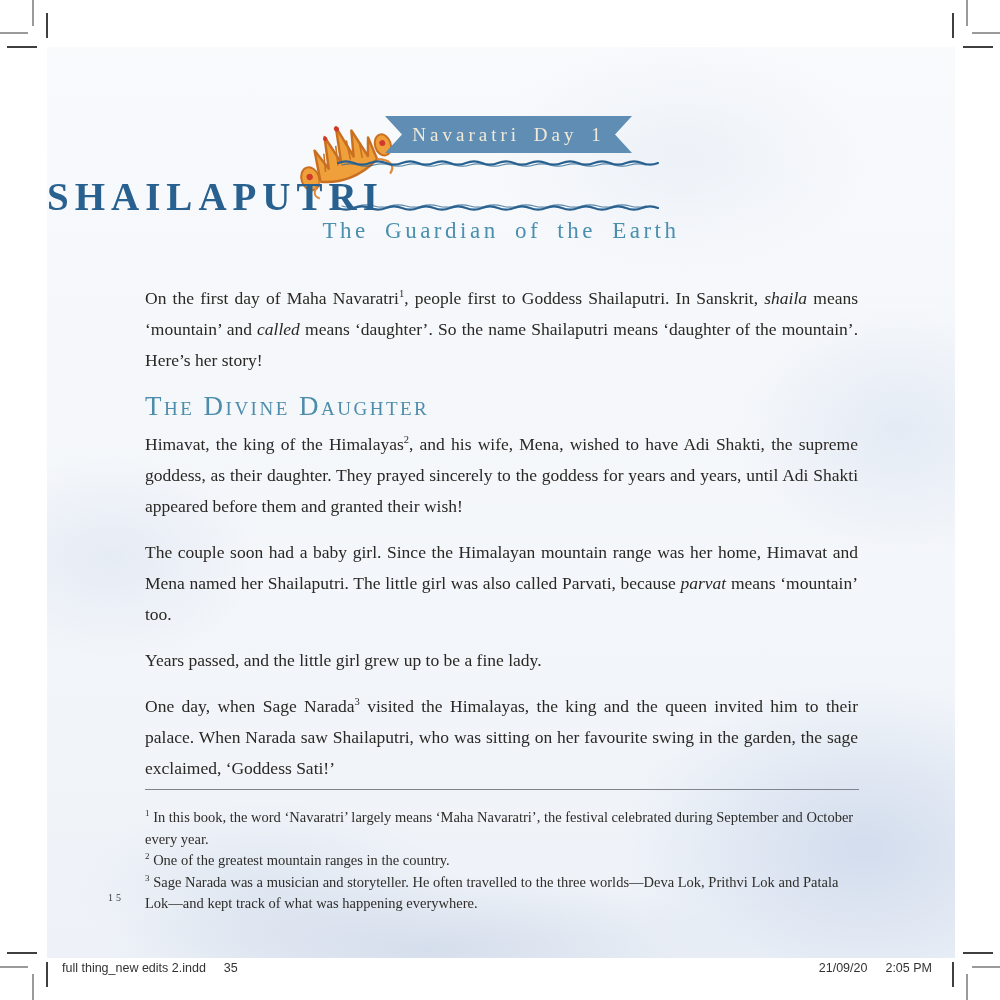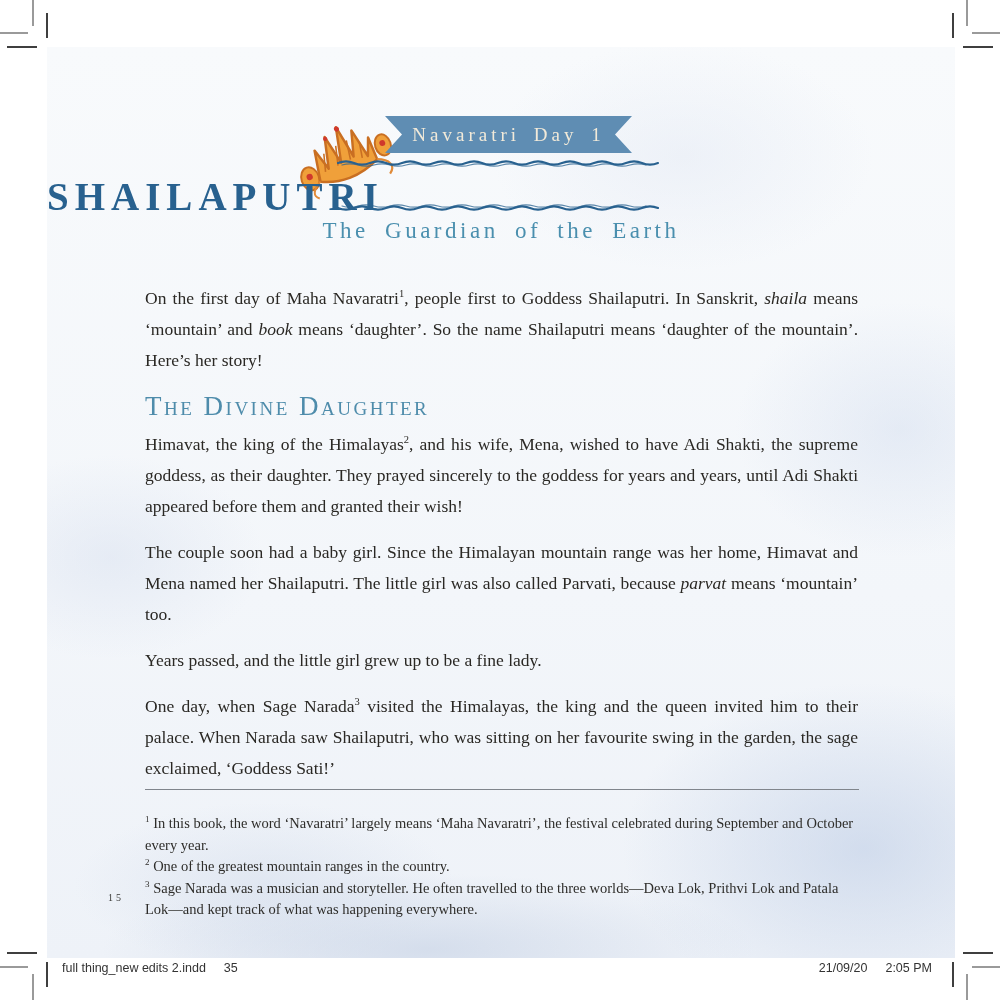--- a/index.html
+++ b/index.html
@@ -65,21 +65,21 @@
   .content sup{font-size:60%;line-height:0;vertical-align:super;}
   .content em{font-style:italic;}
   .section-heading{
     margin:0 0 8px 0;font-weight:normal;
     font-variant:small-caps;letter-spacing:2.5px;
     color:var(--heading-teal);font-size:27px;line-height:30px;
   }
   
   .footnotes{
     position:absolute;left:98px;top:742px;width:714px;
-    border-top:1px solid #80858c;padding-top:23px;
+    border-top:1px solid #80858c;padding-top:17px;
     color:#2e2d2a;font-size:14.5px;line-height:21.5px;
   }
   .footnotes p{margin:0;text-align:left;}
   .footnotes sup{font-size:62%;line-height:0;vertical-align:super;}
   .page-number{
     position:absolute;left:61px;top:845px;font-size:10px;letter-spacing:3px;color:#3a3a38;
   }
   
   .print-info{
     position:absolute;top:961px;font-family:"Liberation Sans","DejaVu Sans",sans-serif;
@@ -145,21 +145,21 @@
     <div class="title">SHAILAPUTRI</div>
 
     <svg class="wave wave-bottom" viewBox="0 0 334 9" aria-hidden="true">
       <path d="M2 4 q8 3.2 16 0 t16 0 t16 0 t16 0 t16 0 t16 0 t16 0 t16 0 t16 0 t16 0 t16 0 t16 0 t16 0 t16 0 t16 0 t16 0 t16 0 t16 0 t16 0 t16 0" fill="none" stroke="#28618f" stroke-width="2.1" stroke-linecap="round"></path>
       <path d="M6 2 q8 2.4 16 0 t16 0 t16 0 t16 0 t16 0 t16 0 t16 0 t16 0 t16 0 t16 0 t16 0 t16 0 t16 0 t16 0 t16 0 t16 0 t16 0 t16 0 t16 0" fill="none" stroke="#28618f" stroke-width="1.2" opacity=".75" stroke-linecap="round"></path>
     </svg>
 
     <div class="subtitle">The Guardian of the Earth</div>
 
     <div class="content">
-      <p><span>On the first day of Maha Navaratri</span><sup>1</sup><span>, people first to Goddess Shailaputri. In Sanskrit, </span><em>shaila</em><span> means ‘mountain’ and </span><em>book</em><span> means ‘daughter’. So the name Shailaputri means ‘daughter of the mountain’. Here’s her story!</span></p>
+      <p><span>On the first day of Maha Navaratri</span><sup>1</sup><span>, people first to Goddess Shailaputri. In Sanskrit, </span><em>shaila</em><span> means ‘mountain’ and </span><em>called</em><span> means ‘daughter’. So the name Shailaputri means ‘daughter of the mountain’. Here’s her story!</span></p>
       <h2 class="section-heading">The Divine Daughter</h2>
       <p><span>Himavat, the king of the Himalayas</span><sup>2</sup><span>, and his wife, Mena, wished to have Adi Shakti, the supreme goddess, as their daughter. They prayed sincerely to the goddess for years and years, until Adi Shakti appeared before them and granted their wish!</span></p>
       <p><span>The couple soon had a baby girl. Since the Himalayan mountain range was her home, Himavat and Mena named her Shailaputri. The little girl was also called Parvati, because </span><em>parvat</em><span> means ‘mountain’ too.</span></p>
       <p><span>Years passed, and the little girl grew up to be a fine lady.</span></p>
       <p><span>One day, when Sage Narada</span><sup>3</sup><span> visited the Himalayas, the king and the queen invited him to their palace. When Narada saw Shailaputri, who was sitting on her favourite swing in the garden, the sage exclaimed, ‘Goddess Sati!’</span></p>
     </div>
 
     <div class="footnotes">
       <p class="footnote"><sup>1</sup><span> In this book, the word ‘Navaratri’ largely means ‘Maha Navaratri’, the festival celebrated during September and October every year.</span></p>
       <p class="footnote"><sup>2</sup><span> One of the greatest mountain ranges in the country.</span></p>

